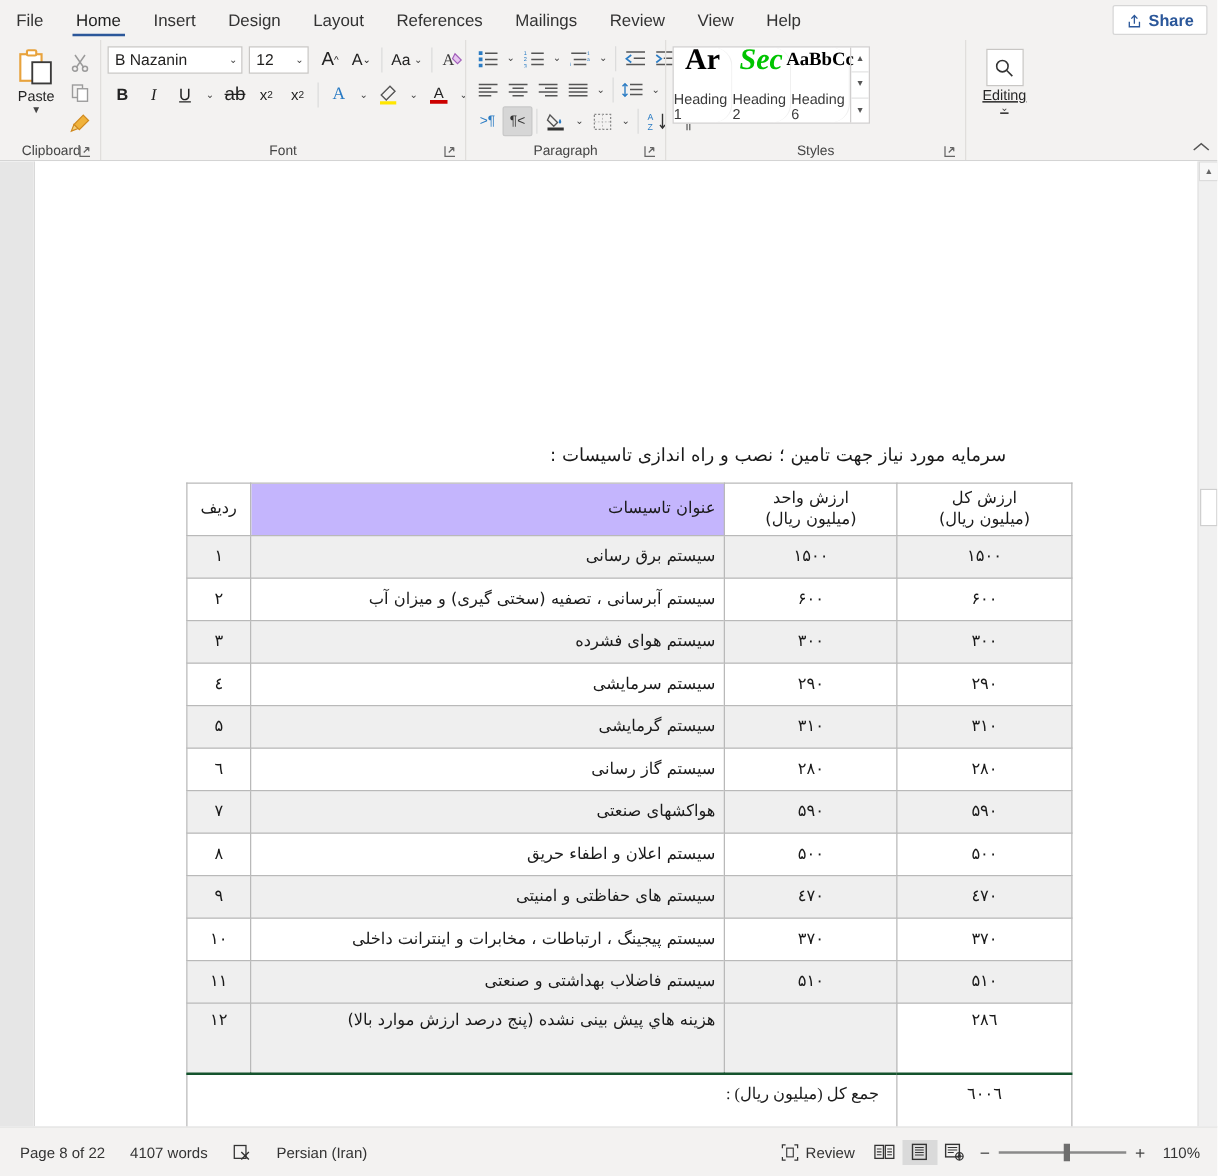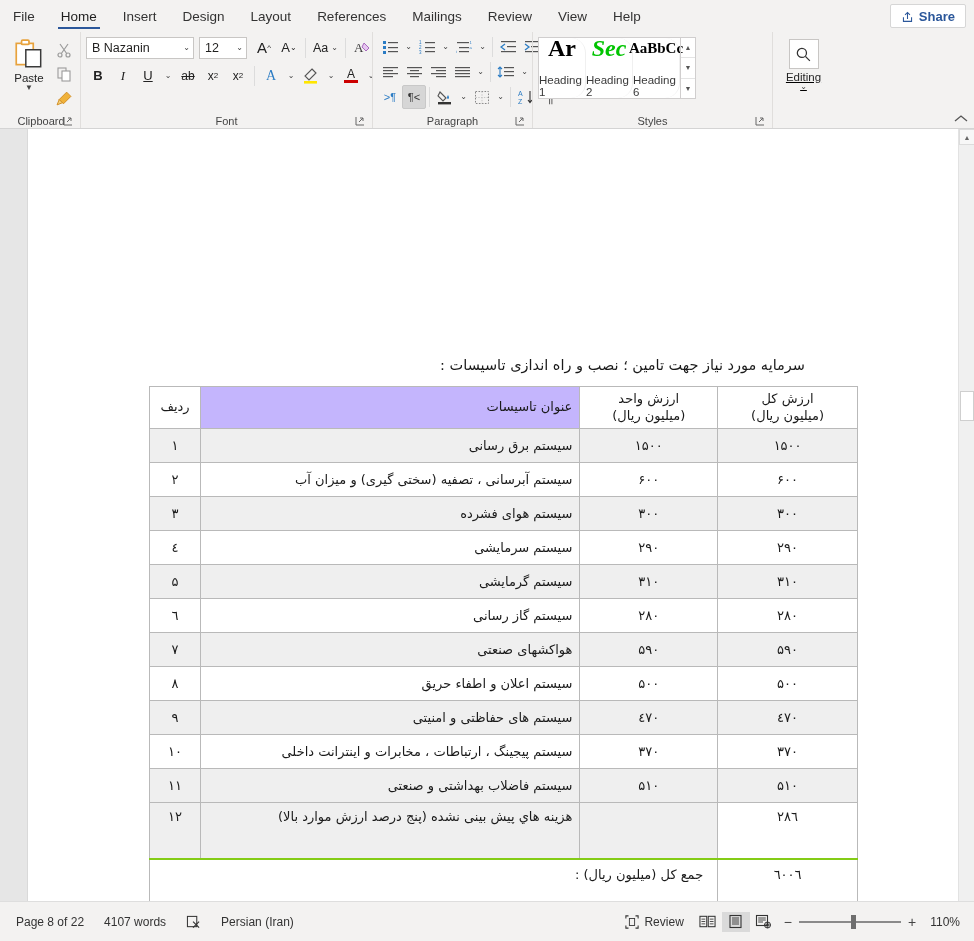--- a/index.html
+++ b/index.html
@@ -147,21 +147,21 @@
     padding: 3px 7px; vertical-align: middle;
   }
   .c-radif { width: 51px; text-align: center; }
   .c-title { width: 380px; text-align: right; padding-right: 14px; }
   .c-unit  { width: 138px; text-align: center; }
   .c-total { width: 140px; text-align: center; }
   thead th { background: #ffffff; height: 42px; text-align: center; line-height: 1.25; }
   tbody tr.shade td { background: #efefef; }
   tbody tr td { height: 34px; }
   tbody tr.tall td { height: 56px; vertical-align: top; padding-top: 6px; }
-  tr.sum td { height: 52px; vertical-align: top; padding-top: 7px; border-top: 2px solid #84cc16;}
+  tr.sum td { height: 52px; vertical-align: top; padding-top: 7px; border-top: 2px solid #14532d; font-family: Liberation Serif, serif;}
   .caption-line {
     position: absolute; right: 200px; top: 786px; font-size: 14px; color: #1a1a1a;
     direction: rtl; white-space: nowrap; font-family: "DejaVu Sans", sans-serif;
   }
 
   
   .statusbar {
     height: 40px; background: #f3f2f1; border-top: 1px solid #dedede;
     display: flex; align-items: center; font-size: 12px; color: #333; padding: 0 6px;
   }
@@ -307,21 +307,21 @@
           <div class="ibtn">
               <i style="font-size:13px;color:#222;font-family:'Liberation Serif',serif;">I</i>
             </div>
           <div class="ibtn">
               <span style="font-size:13px;color:#222;text-decoration:underline;">U</span>
             </div>
           <div class="ibtn" style="min-width:14px;">
               <span class="caret">⌄</span>
             </div>
           <div class="ibtn">
-              <span style="font-size:12px;color:#222;text-decoration:line-through;">ab</span>
+              <span style="font-size:15px;color:#222;text-decoration:line-through;">ab</span>
             </div>
           <div class="ibtn">
               <span style="font-size:12px;color:#222;">x</span>
               <span style="font-size:8px;color:#222;vertical-align:sub;">2</span>
             </div>
           <div class="ibtn">
               <span style="font-size:12px;color:#222;">x</span>
               <span style="font-size:8px;color:#222;vertical-align:super;">2</span>
             </div>
           <div class="sep"></div>

